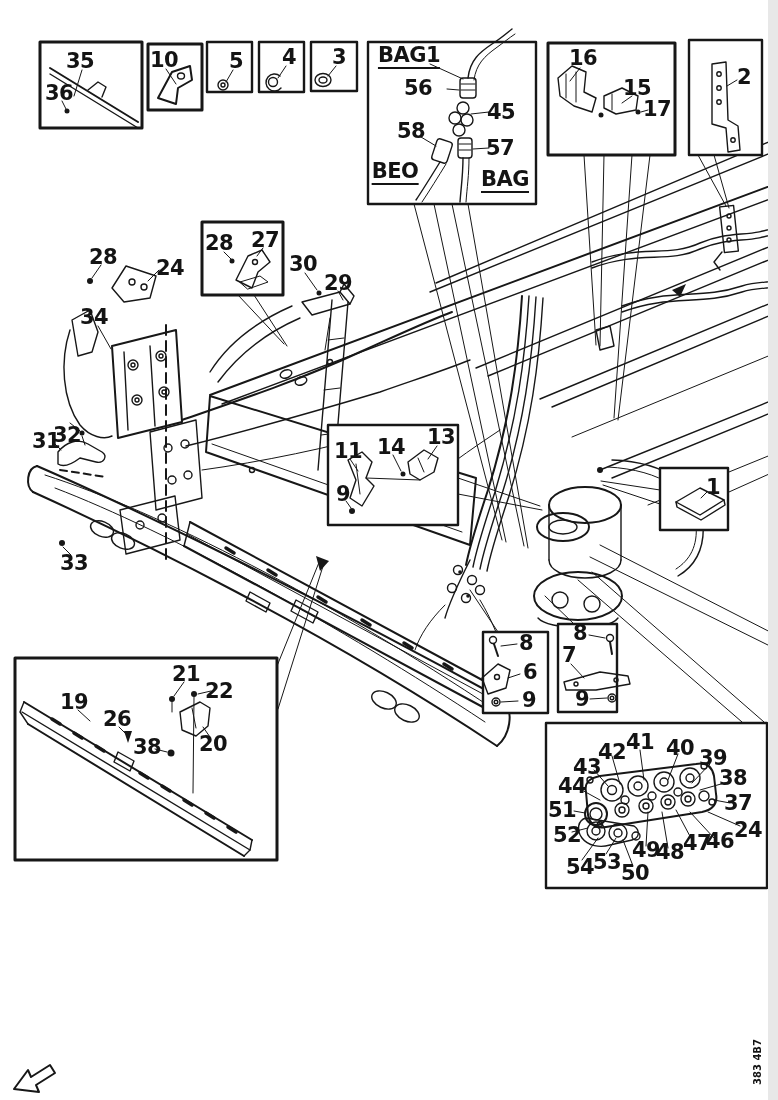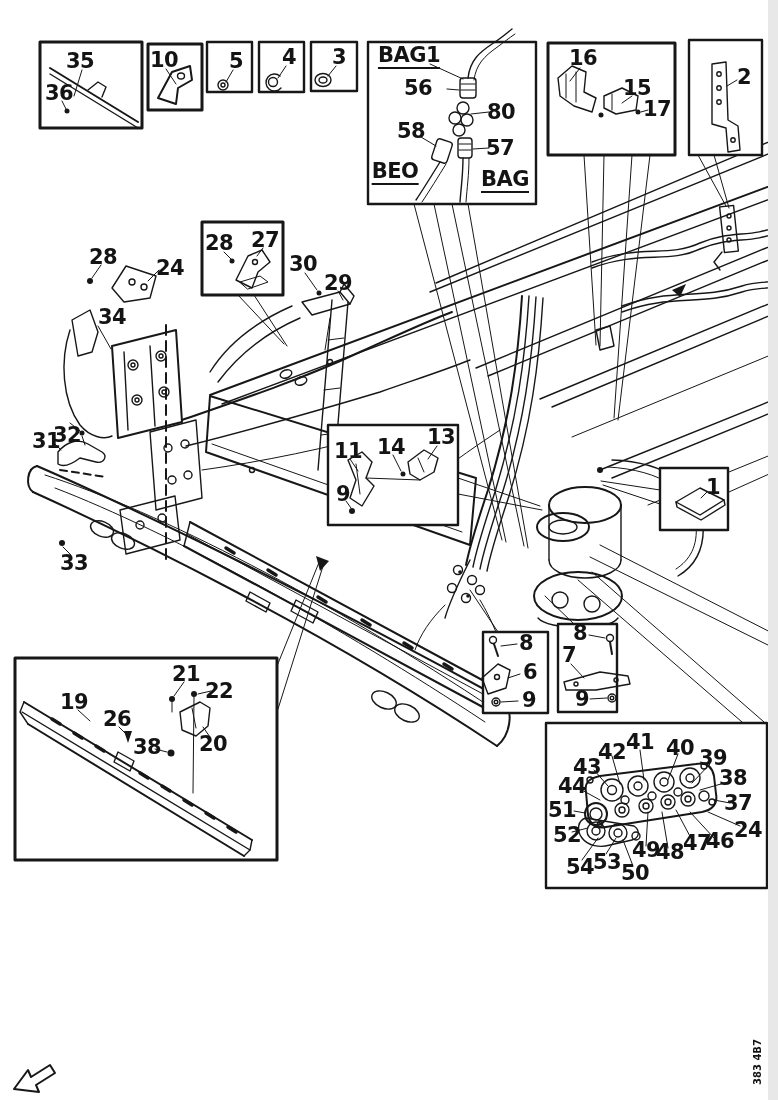--- a/index.html
+++ b/index.html
@@ -475,38 +475,38 @@
 
 <span class="lbl" style="left:80px;top:61px">35</span>
 <span class="lbl" style="left:59px;top:93px">36</span>
 <span class="lbl" style="left:164px;top:60px">10</span>
 <span class="lbl" style="left:236px;top:61px">5</span>
 <span class="lbl" style="left:289px;top:57px">4</span>
 <span class="lbl" style="left:339px;top:57px">3</span>
 
 <span class="lbl u" style="left:409px;top:57px">BAG1</span>
 <span class="lbl" style="left:418px;top:88px">56</span>
-<span class="lbl" style="left:501px;top:112px">80</span>
+<span class="lbl" style="left:501px;top:112px">45</span>
 <span class="lbl" style="left:411px;top:131px">58</span>
 <span class="lbl" style="left:500px;top:148px">57</span>
 <span class="lbl u" style="left:395px;top:173px">BEO</span>
 <span class="lbl u" style="left:505px;top:181px">BAG</span>
 
 <span class="lbl" style="left:583px;top:58px">16</span>
 <span class="lbl" style="left:637px;top:88px">15</span>
 <span class="lbl" style="left:657px;top:109px">17</span>
 <span class="lbl" style="left:744px;top:77px">2</span>
 
 <span class="lbl" style="left:103px;top:257px">28</span>
 <span class="lbl" style="left:170px;top:268px">24</span>
 <span class="lbl" style="left:219px;top:243px">28</span>
 <span class="lbl" style="left:265px;top:240px">27</span>
 <span class="lbl" style="left:303px;top:264px">30</span>
 <span class="lbl" style="left:338px;top:283px">29</span>
-<span class="lbl" style="left:112px;top:317px">34</span>
+<span class="lbl" style="left:94px;top:317px">34</span>
 <span class="lbl" style="left:67px;top:435px">32</span>
 <span class="lbl" style="left:46px;top:441px">31</span>
 <span class="lbl" style="left:74px;top:563px">33</span>
 
 <span class="lbl" style="left:348px;top:451px">11</span>
 <span class="lbl" style="left:391px;top:447px">14</span>
 <span class="lbl" style="left:441px;top:437px">13</span>
 <span class="lbl" style="left:343px;top:494px">9</span>
 
 <span class="lbl" style="left:713px;top:487px">1</span>

